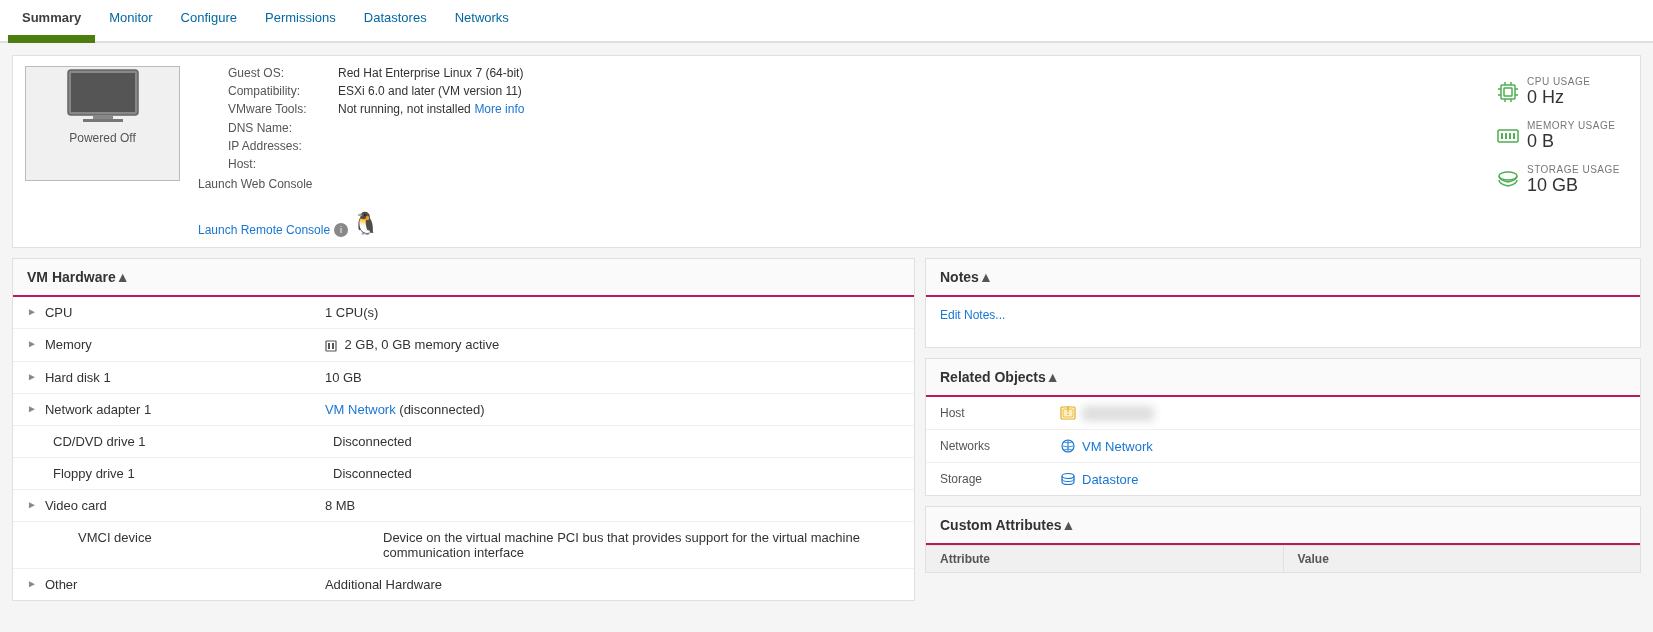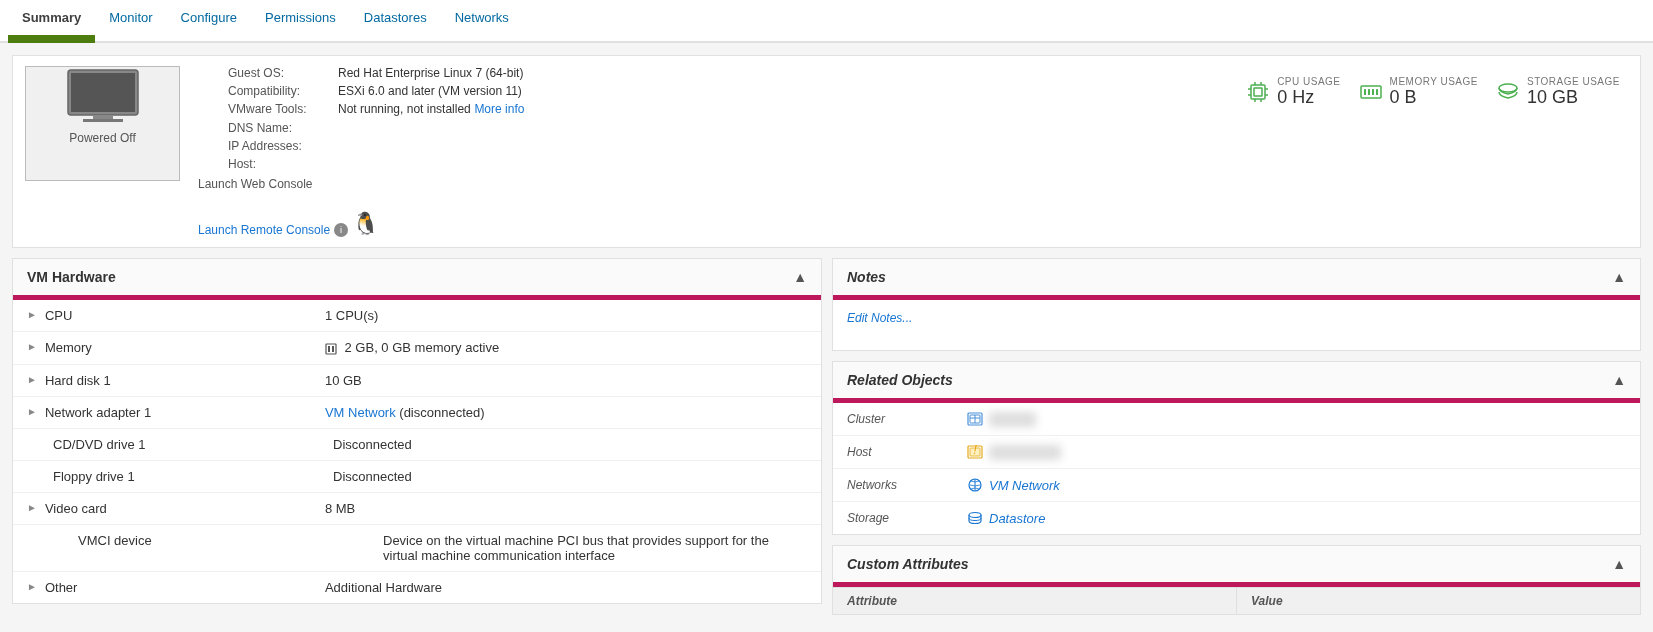--- a/index.html
+++ b/index.html
@@ -22,34 +22,34 @@
     .info-label { color: #555; width: 110px; flex-shrink: 0; font-size: 12px; }
     .info-value { color: #333; font-size: 12px; }
     .info-link { color: #1976d2; text-decoration: none; cursor: pointer; font-size: 12px; }
     .launch-section { margin-top: 6px; }
     .launch-web { color: #555; font-size: 12px; cursor: pointer; }
     .launch-remote { display: flex; align-items: flex-end; gap: 4px; margin-top: 20px; }
     .launch-remote-link { color: #1976d2; font-size: 12px; text-decoration: none; cursor: pointer; }
     .info-icon { display: inline-block; width: 14px; height: 14px; border-radius: 50%; background: #888; color: #fff; font-size: 9px; text-align: center; line-height: 14px; cursor: pointer; }
 
     
-    .usage-stats { position: absolute; right: 20px; top: 20px; display: flex; gap: 19px; }
+    .usage-stats { position: absolute; right: 20px; top: 20px; display: flex; flex-direction: column; gap: 12px; }
     .usage-item { display: flex; align-items: center; gap: 8px; }
     .usage-text { }
     .usage-label { font-size: 10px; color: #777; text-transform: uppercase; letter-spacing: 0.5px; }
     .usage-value { font-size: 18px; color: #333; font-weight: 500; }
 
     
     .two-col { display: flex; gap: 10px; }
     .left-col { flex: 1; min-width: 0; }
-    .right-col { width: 809px; flex-shrink: 0; font-style: italic; }
+    .right-col { width: 716px; flex-shrink: 0; }
 
     
     .card { background: #fff; border: 1px solid #e0e0e0; margin-bottom: 10px; }
-    .card-header { display: flex; align-items: center; justify-content: space-between; padding: 10px 14px; border-bottom: 5px solid #be185d; background: #fafafa; }
+    .card-header { display: flex; align-items: center; justify-content: flex-start; padding: 10px 14px; border-bottom: 2px solid #be185d; background: #fafafa; }
     .card-title { font-size: 14px; font-weight: 600; color: #333; }
     .card-body { padding: 0; }
     .collapse-icon { color: #555; font-size: 14px; cursor: pointer; }
 
     
     .hw-row { display: flex; align-items: flex-start; padding: 8px 14px; border-bottom: 1px solid #f0f0f0; }
     .hw-row:last-child { border-bottom: none; }
     .hw-expand { color: #888; margin-right: 8px; cursor: pointer; font-size: 10px; flex-shrink: 0; padding-top: 1px; }
     .hw-label { width: 280px; flex-shrink: 0; color: #333; }
     .hw-value { color: #333; flex: 1; }
@@ -275,32 +275,20 @@
         </div>
       </div>
 
       <div class="card">
         <div class="card-header">
           <span class="card-title">Related Objects</span>
           <span class="collapse-icon">▲</span>
         </div>
         <div class="card-body">
 
-          <div class="related-row">
-            <span class="related-label">Cluster</span>
-            <span class="related-value">
-              <svg width="16" height="16" viewBox="0 0 16 16">
-                <rect x="1" y="2" width="14" height="12" rx="1" fill="none" stroke="#4a90d9" stroke-width="1.2"></rect>
-                <rect x="3" y="4" width="10" height="8" rx="0.5" fill="none" stroke="#4a90d9" stroke-width="1"></rect>
-                <line x1="3" y1="7" x2="13" y2="7" stroke="#4a90d9" stroke-width="1"></line>
-                <line x1="8" y1="4" x2="8" y2="12" stroke="#4a90d9" stroke-width="1"></line>
-              </svg>
-              <span class="blurred-text">&nbsp;&nbsp;&nbsp;&nbsp;&nbsp;&nbsp;&nbsp;&nbsp;&nbsp;&nbsp;&nbsp;&nbsp;&nbsp;</span>
-            </span>
-          </div>
 
           <div class="related-row">
             <span class="related-label">Host</span>
             <span class="related-value">
               <svg width="16" height="16" viewBox="0 0 16 16">
                 <rect x="1" y="2" width="14" height="12" rx="1" fill="none" stroke="#e6a817" stroke-width="1.2"></rect>
                 <rect x="3" y="4" width="10" height="8" rx="0.5" fill="#fff0c0" stroke="#e6a817" stroke-width="0.8"></rect>
                 <text x="8" y="10" text-anchor="middle" font-size="6" fill="#e6a817">!</text>
               </svg>
               <span class="blurred-text">&nbsp;&nbsp;&nbsp;&nbsp;&nbsp;&nbsp;&nbsp;&nbsp;&nbsp;&nbsp;&nbsp;&nbsp;&nbsp;&nbsp;&nbsp;&nbsp;&nbsp;&nbsp;&nbsp;&nbsp;</span>

